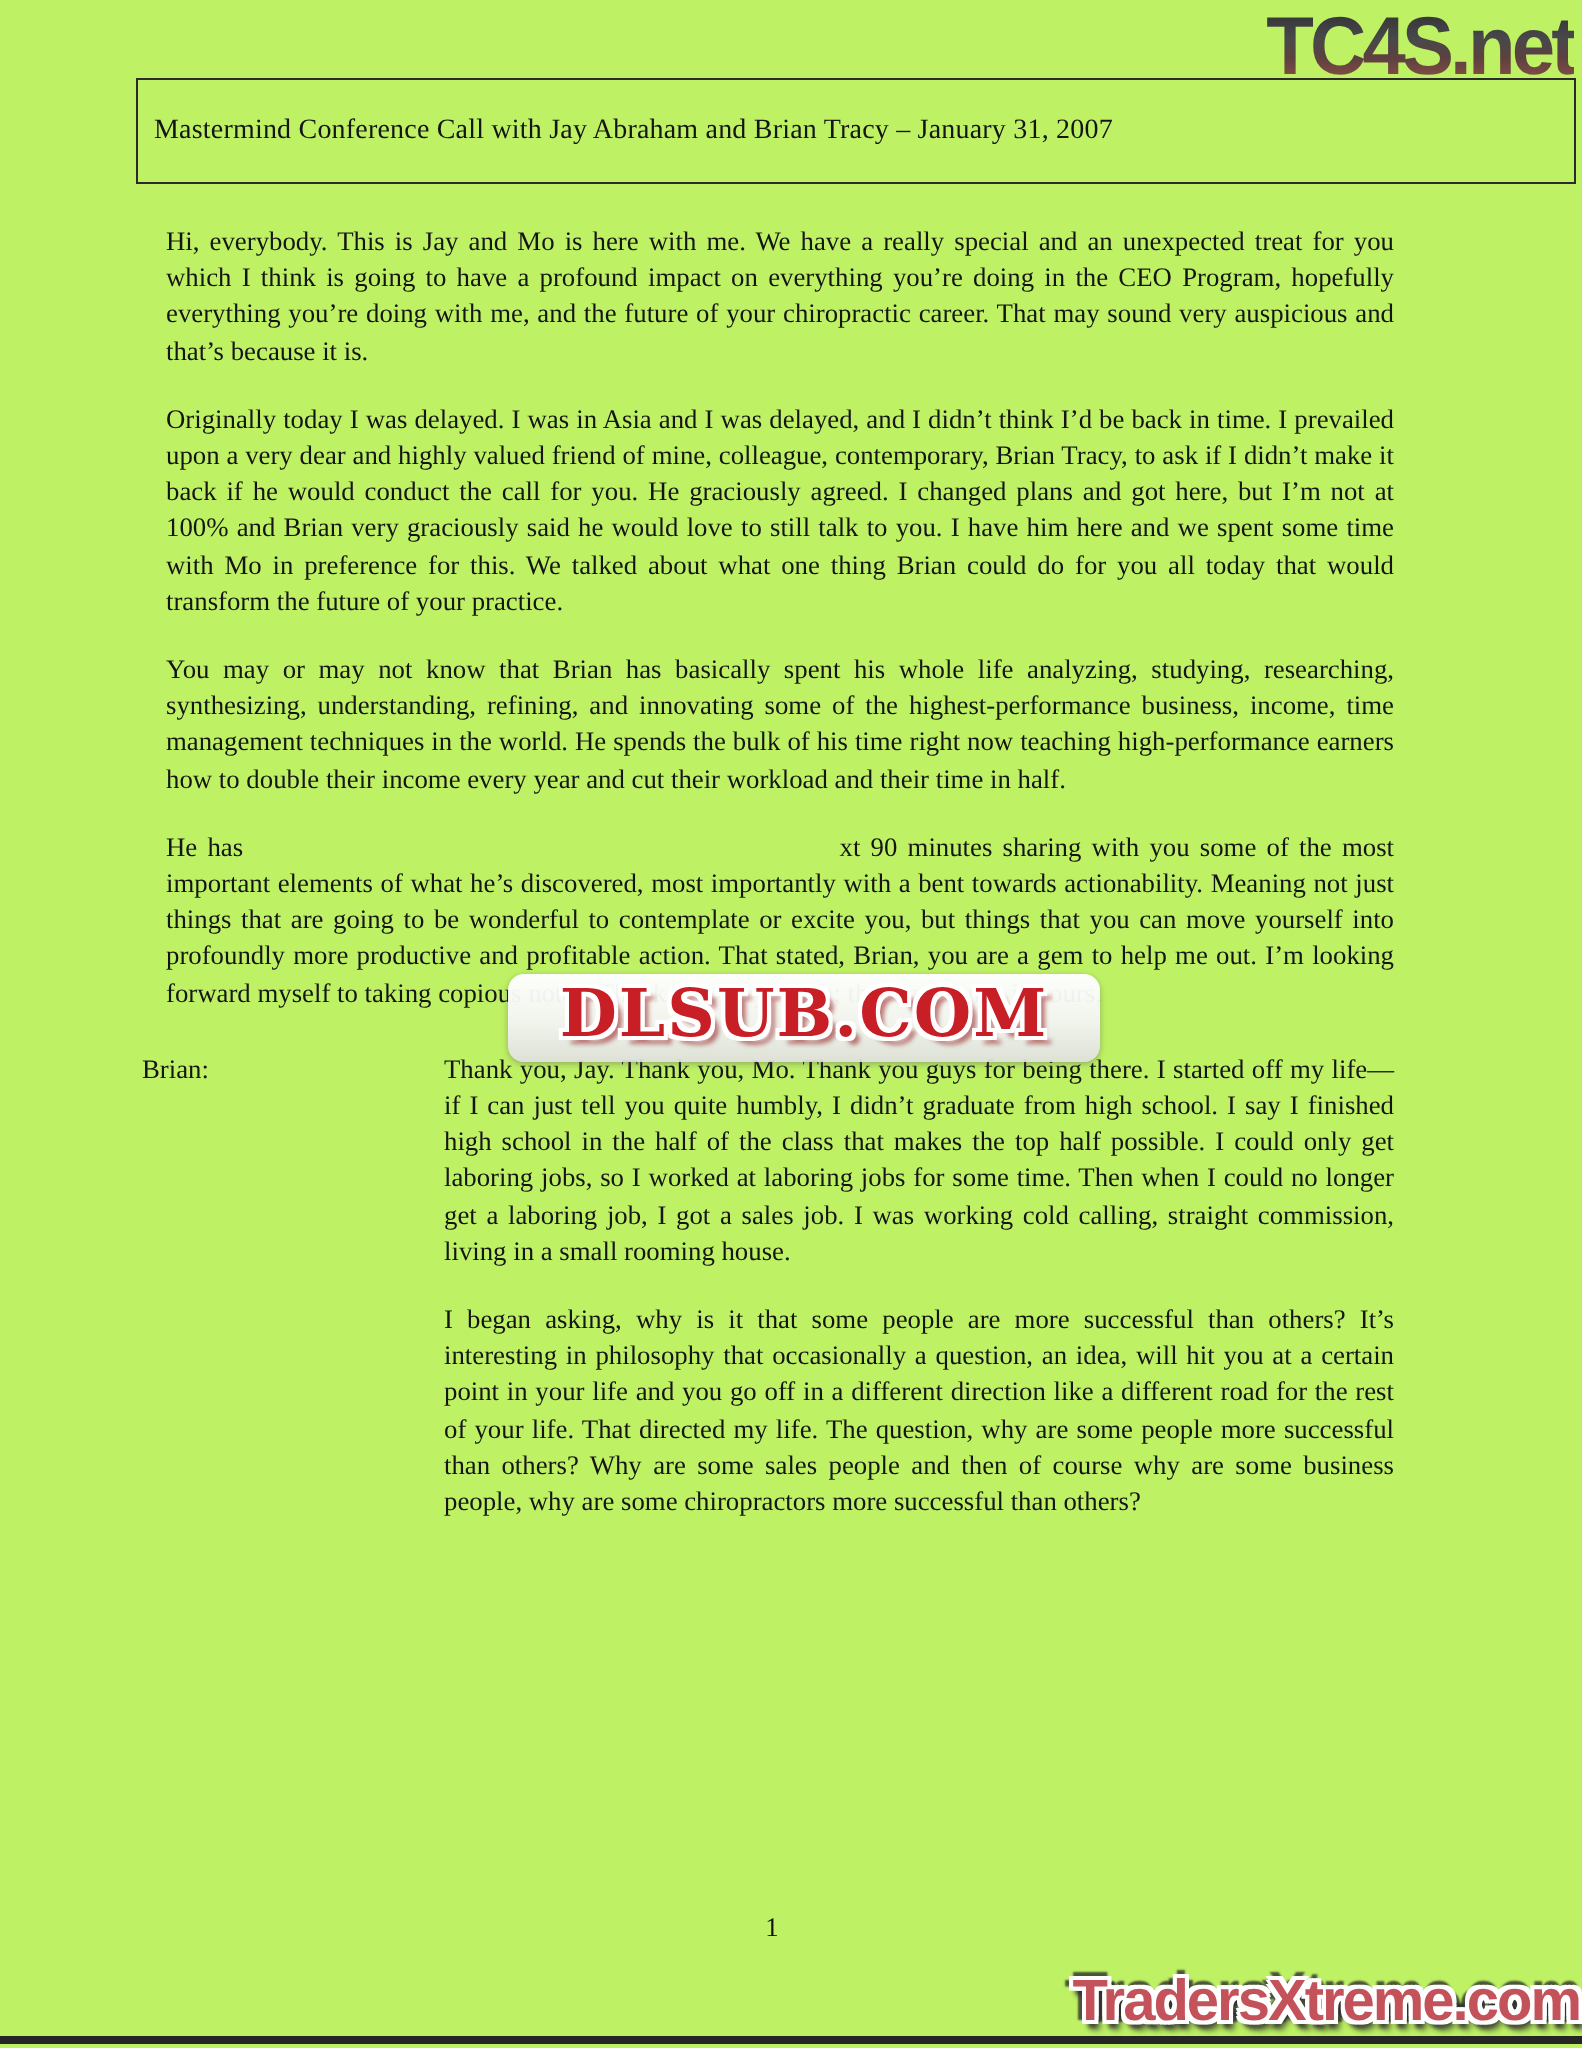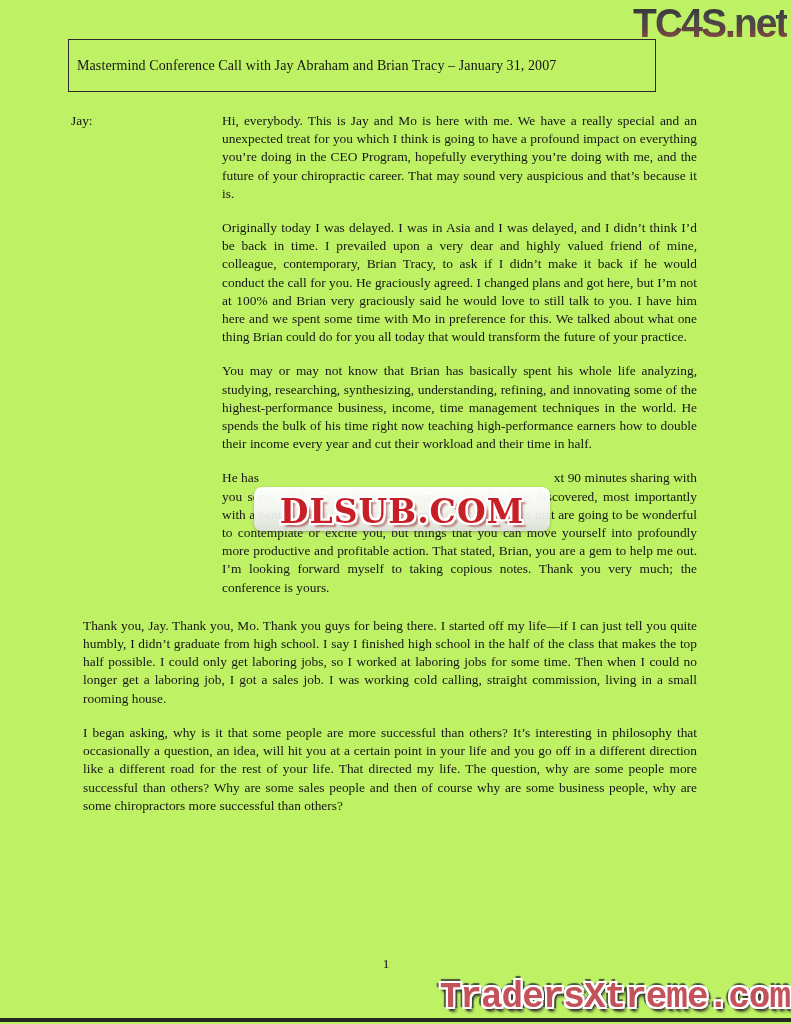--- a/index.html
+++ b/index.html
@@ -31,21 +31,21 @@
     -webkit-text-fill-color: transparent;
     color: transparent;
     z-index: 6;
   }
 
   
   .title-box {
     position: absolute;
     left: 68px;
     top: 39px;
-    width: 588px;
+    width: 720px;
     height: 53px;
     border: 1px solid #2b2b2b;
     box-sizing: border-box;
     display: flex;
     align-items: center;
     z-index: 2;
   }
   .title-box .title-text {
     padding-left: 8px;
     font-size: 14px;
@@ -80,21 +80,21 @@
   }
 
   
   .wm-dlsub {
     position: absolute;
     left: 254px;
     top: 487px;
     width: 296px;
     height: 44px;
     display: flex;
-    align-items: flex-end;
+    align-items: flex-start;
     justify-content: center;
     z-index: 5;
     background: linear-gradient(180deg, rgba(255,255,255,0.97) 0%, rgba(244,244,244,0.95) 55%, rgba(223,223,223,0.92) 100%);
     border-radius: 8px;
     box-shadow: 0 1px 3px rgba(90,90,90,0.45);
   }
   .wm-dlsub .dlsub-text {
     font-family: "DejaVu Serif", serif;
     font-weight: bold;
     font-size: 33px;
@@ -122,23 +122,23 @@
     top: 1018px;
     width: 791px;
     height: 4px;
     background: #262626;
     z-index: 3;
   }
   .wm-traders {
     position: absolute;
     right: 1px;
     bottom: 6px;
-    font-family: Liberation Mono, monospace;
+    font-family: Liberation Sans, sans-serif;
     font-weight: bold;
-    font-size: 36px;
+    font-size: 29px;
     letter-spacing: -1px;
     color: #c4525a;
     z-index: 7;
     text-shadow:
       -2px 0 0 #ffffff, 2px 0 0 #ffffff, 0 -2px 0 #ffffff, 0 2px 0 #ffffff,
       -2px -2px 0 #ffffff, 2px -2px 0 #ffffff, -2px 2px 0 #ffffff, 2px 2px 0 #ffffff,
       -4px 0 1px rgba(45,45,45,0.8), 4px 1px 1px rgba(45,45,45,0.8),
       0 -4px 1px rgba(45,45,45,0.8), 1px 4px 2px rgba(45,45,45,0.85),
       3px 5px 3px rgba(40,40,40,0.6);
   }
@@ -150,34 +150,34 @@
 
   <div class="wm-tc4s">TC4S.net</div>
 
   <div class="title-box">
     <div class="title-text">Mastermind Conference Call with Jay Abraham and Brian Tracy – January 31, 2007</div>
   </div>
 
   <div class="transcript">
 
     <div class="speaker-block">
-      <div class="speaker-col">Jay:</div>
       <div class="para-col">
         <p class="para">Hi, everybody.  This is Jay and Mo is here with me.  We have a really special and an unexpected treat for you which I think is going to have a profound impact on everything you’re doing in the CEO Program, hopefully everything you’re doing with me, and the future of your chiropractic career.  That may sound very auspicious and that’s because it is.</p>
         <p class="para">Originally today I was delayed.  I was in Asia and I was delayed, and I didn’t think I’d be back in time.  I prevailed upon a very dear and highly valued friend of mine, colleague, contemporary, Brian Tracy, to ask if I didn’t make it back if he would conduct the call for you.  He graciously agreed.  I changed plans and got here, but I’m not at 100% and Brian very graciously said he would love to still talk to you.  I have him here and we spent some time with Mo in preference for this.  We talked about what one thing Brian could do for you all today that would transform the future of your practice.</p>
         <p class="para">You may or may not know that Brian has basically spent his whole life analyzing, studying, researching, synthesizing, understanding, refining, and innovating some of the highest-performance business, income, time management techniques in the world.  He spends the bulk of his time right now teaching high-performance earners how to double their income every year and cut their workload and their time in half.</p>
         <p class="para">
           <span>He has</span>
           <span class="wm-gap"></span>
           <span>xt 90 minutes sharing with</span><span> you some of the most important elements of what he’s discovered, most importantly with a bent towards actionability.  Meaning not just things that are going to be wonderful to contemplate or excite you, but things that you can move yourself into profoundly more productive and profitable action.  That stated, Brian, you are a gem to help me out.  I’m looking forward myself to taking copious notes.  Thank you very much; the conference is yours.</span>
         </p>
       </div>
     </div>
 
     <div class="speaker-block">
+      <div class="speaker-col">Brian:</div>
       <div class="para-col">
         <p class="para">Thank you, Jay.  Thank you, Mo.  Thank you guys for being there.  I started off my life—if I can just tell you quite humbly, I didn’t graduate from high school.  I say I finished high school in the half of the class that makes the top half possible.  I could only get laboring jobs, so I worked at laboring jobs for some time.  Then when I could no longer get a laboring job, I got a sales job.  I was working cold calling, straight commission, living in a small rooming house.</p>
         <p class="para">I began asking, why is it that some people are more successful than others?  It’s interesting in philosophy that occasionally a question, an idea, will hit you at a certain point in your life and you go off in a different direction like a different road for the rest of your life.  That directed my life.  The question, why are some people more successful than others?  Why are some sales people and then of course why are some business people, why are some chiropractors more successful than others?</p>
       </div>
     </div>
 
   </div>
 
   <div class="wm-dlsub">
     <span class="dlsub-text">DLSUB.COM</span>

